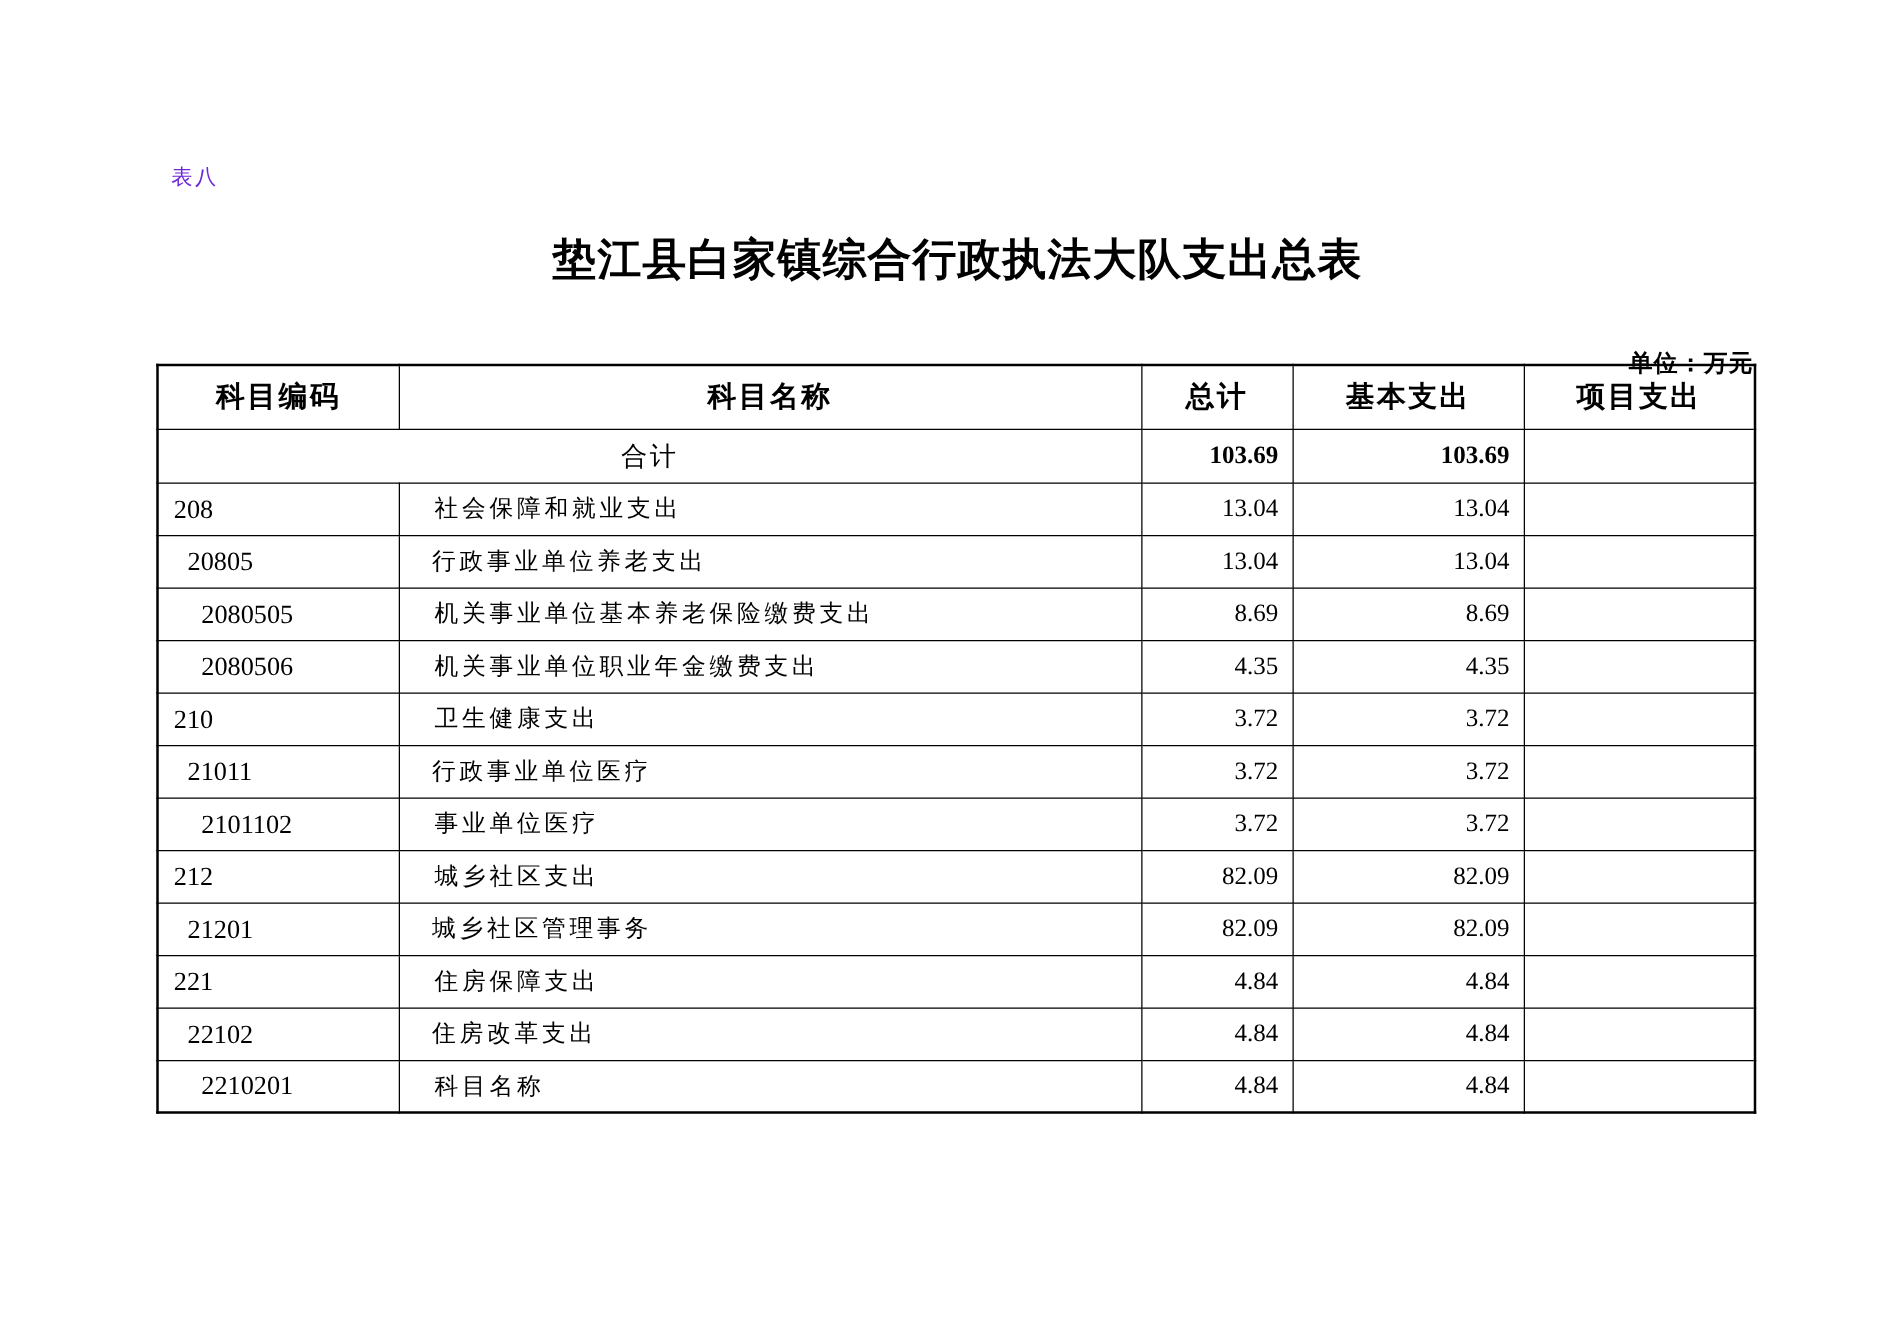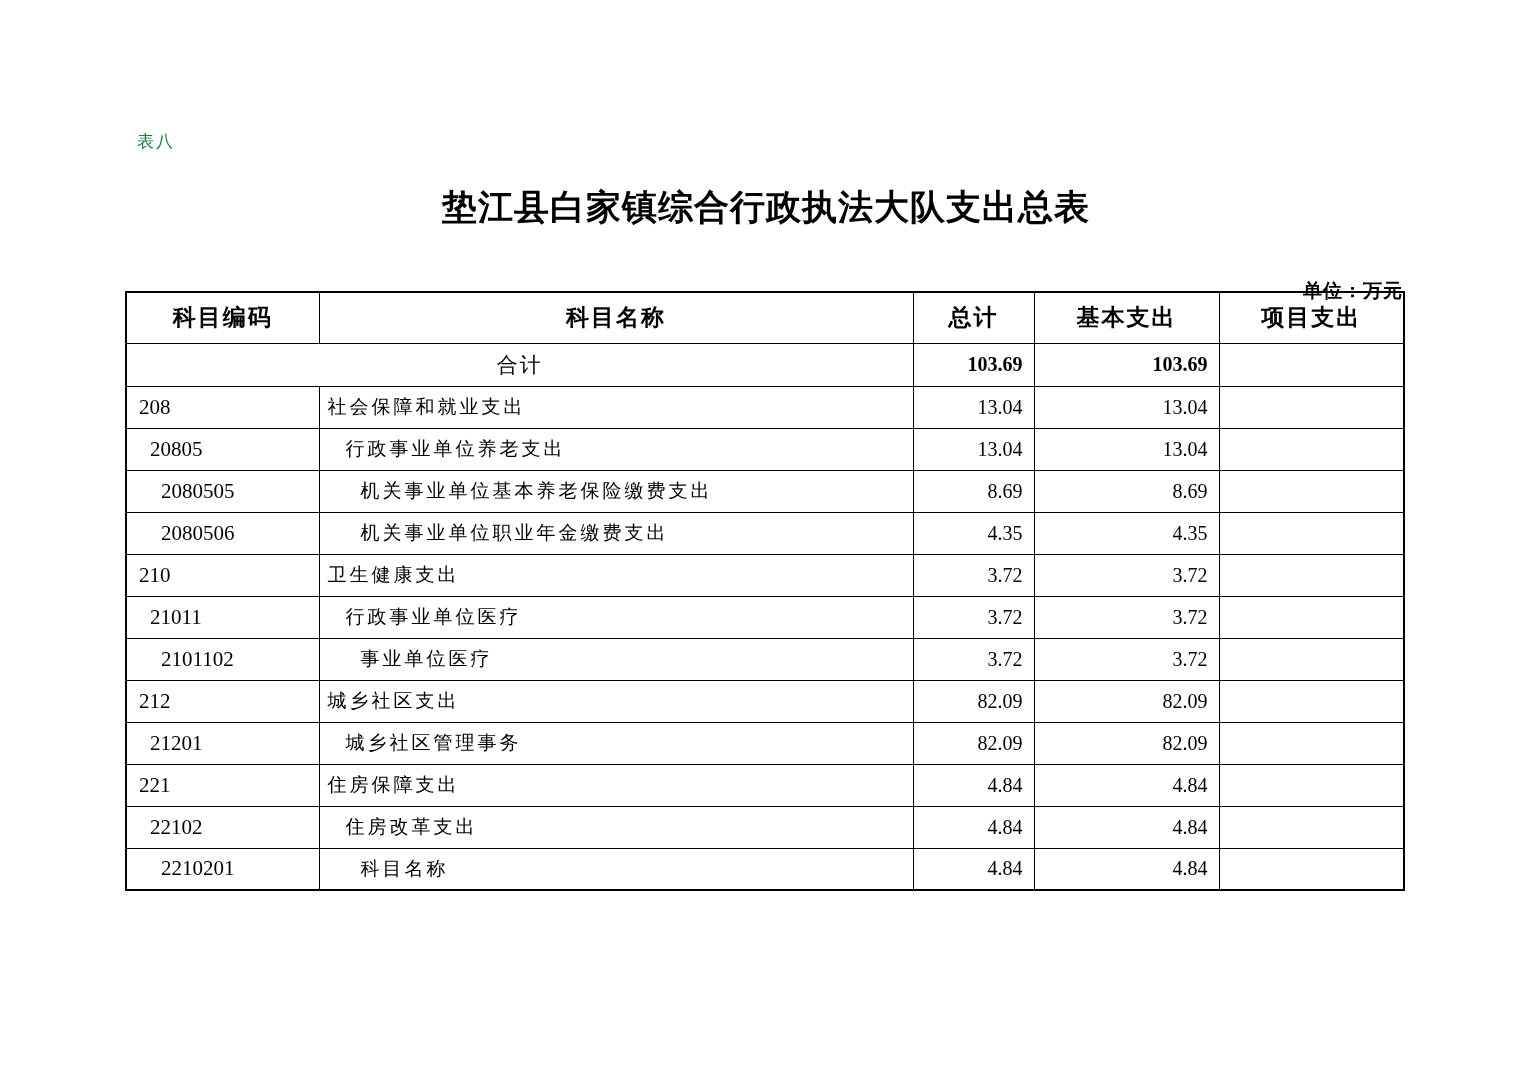--- a/index.html
+++ b/index.html
@@ -11,21 +11,21 @@
     position: relative;
     overflow: hidden;
   }
   .page { position: absolute; inset: 0; }
 
   .table-label {
     position: absolute;
     left: 137px; top: 130px;
     font-size: 17px;
     letter-spacing: 2px;
-    color: #15803d;
+    color: #6d28d9;
   }
   .doc-title {
     position: absolute;
     left: 0; right: 0;
     top: 184px;
     text-align: center;
     font-size: 35px;
     font-weight: bold;
     letter-spacing: 1px;
     font-family: "Liberation Serif", "DejaVu Serif", serif;
@@ -85,23 +85,23 @@
   }
   td.num-cell {
     font-size: 20px;
     text-align: right;
     padding-right: 11px;
   }
   
   tr.level-1 td.code-cell { padding-left: 12px; font-family: Liberation Serif, serif; }
   tr.level-2 td.code-cell { padding-left: 23px; }
   tr.level-3 td.code-cell { padding-left: 34px; }
-  tr.level-1 td.name-cell { padding-left: 8px; }
+  tr.level-1 td.name-cell { padding-left: 28px; }
   tr.level-2 td.name-cell { padding-left: 26px; }
-  tr.level-3 td.name-cell { padding-left: 41px; }
+  tr.level-3 td.name-cell { padding-left: 28px; }
 </style>
 </head>
 <body>
 
 <div class="page">
 
   <div class="table-label">表八</div>
 
   <div class="doc-title">垫江县白家镇综合行政执法大队支出总表</div>
 

